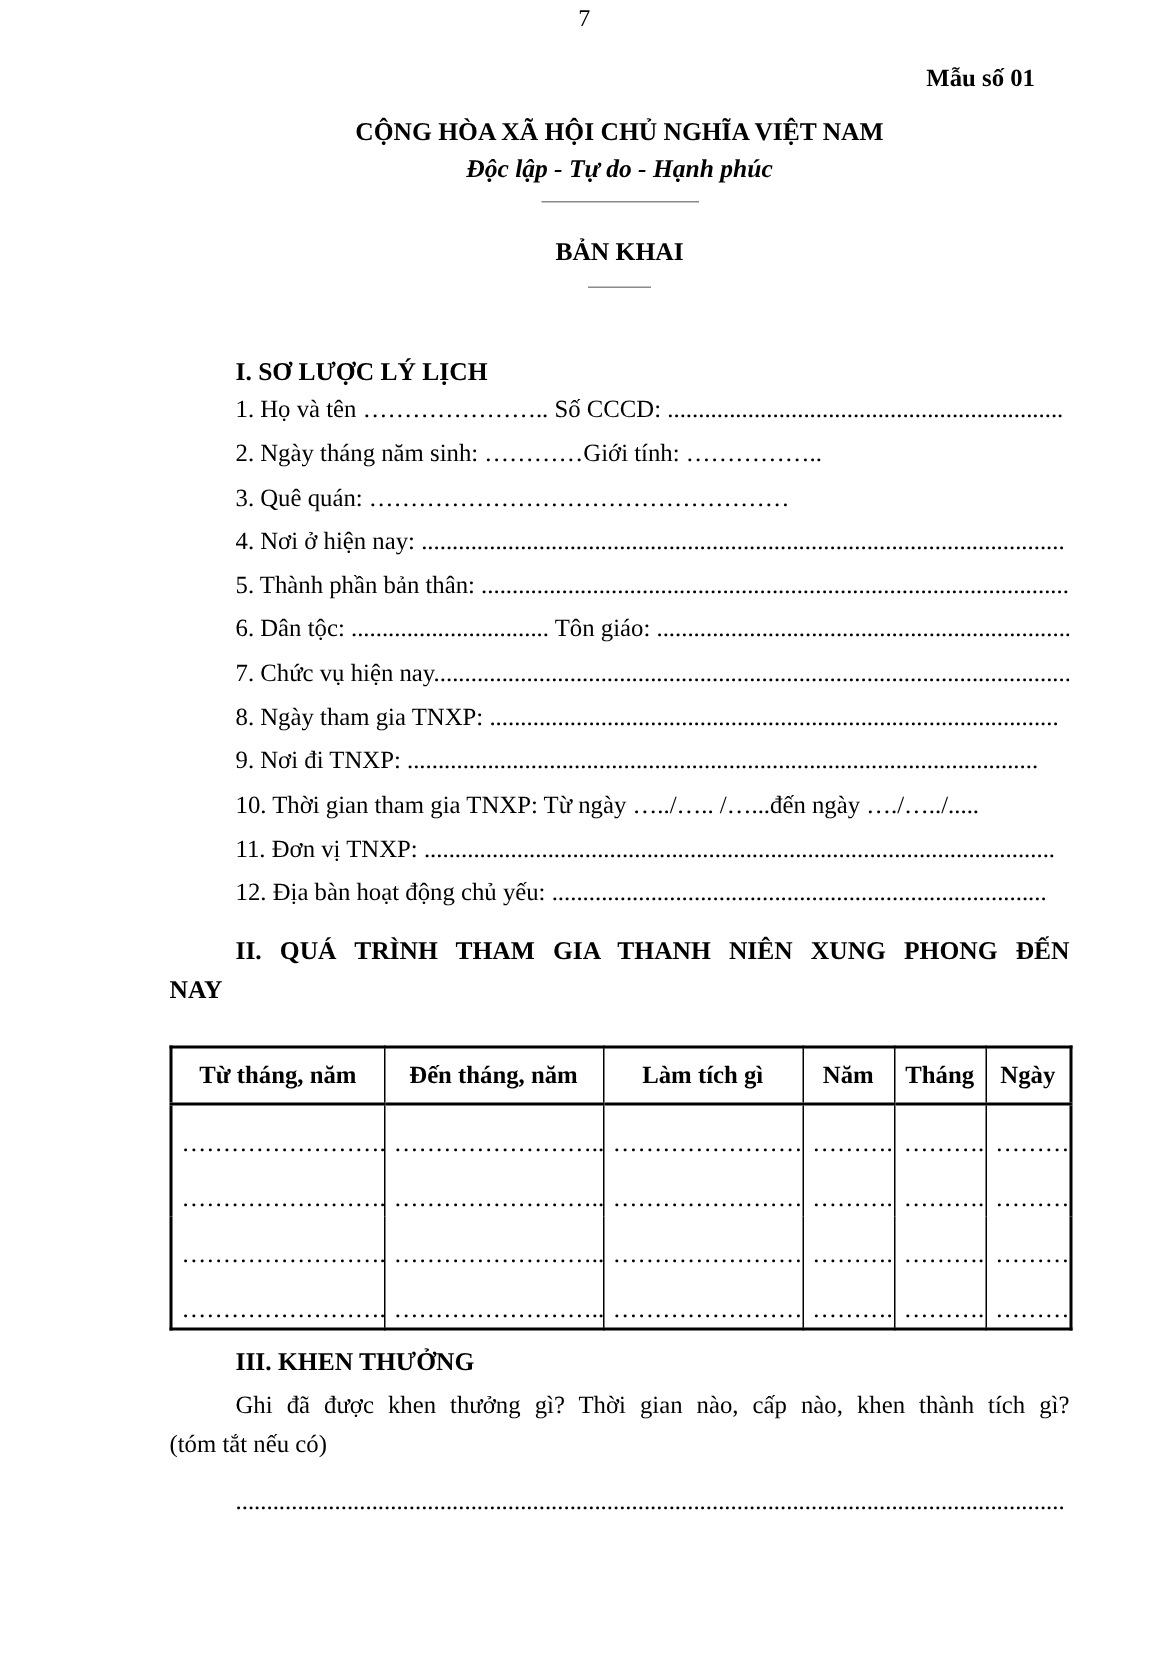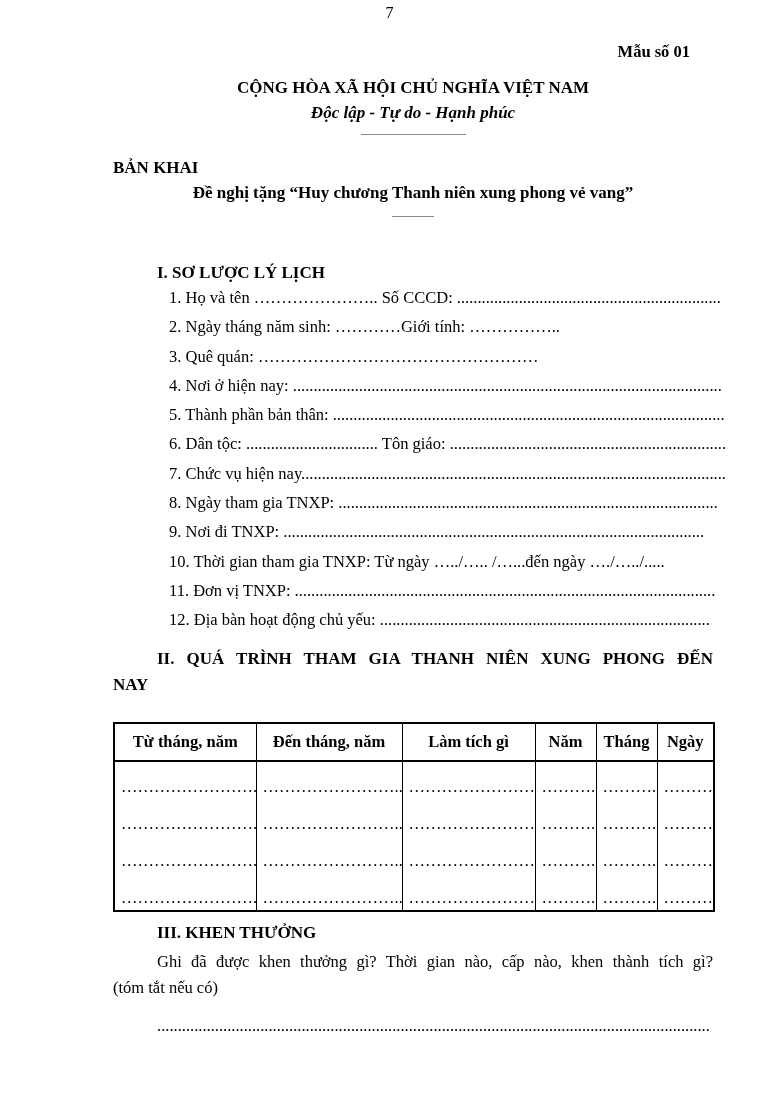--- a/index.html
+++ b/index.html
@@ -13,24 +13,24 @@
     overflow:hidden;
   }
   .page-number { padding-top:4px; text-align:center; font-size:16px; }
   .form-label  { margin-top:20px; padding-right:89px; text-align:right; font-weight:bold; font-size:16.5px; }
   .content { width:600px; margin-left:113px; }
   .nat-line1 { margin-top:16px; text-align:center; font-weight:bold; font-size:17px; }
   .nat-line2 { margin-top:5px;  text-align:center; font-weight:bold; font-size:17px;font-style:italic; }
   .rule { border:none; border-top:1px solid #8a8a8a; height:0; }
   .rule-long  { width:105px; margin:11px auto 0; }
   .rule-short { width:42px;  margin:13px auto 0; }
-  .title-main { margin-top:23px; text-align:left; font-weight:bold; font-size:17px; }
+  .title-main { margin-top:23px; text-align:center; font-weight:bold; font-size:17px; }
   .title-sub  { margin-top:5px;  text-align:center; font-weight:bold; font-size:17px; }
   .sec-heading { margin:46px 0 0 44px; font-weight:bold; font-size:17px; }
-  .items { margin-left:56px; }
+  .items { margin-left:44px; }
   .item  { line-height:29.3px; white-space:nowrap; overflow:hidden; width:556px; }
   .sec2-line1 { margin-top:11px; font-weight:bold; font-size:17px; line-height:26px;
                 text-indent:44px; text-align:justify; text-align-last:justify; }
   .sec2-line2 { font-weight:bold; font-size:17px; line-height:26px; }
   table.history {
     margin-top:24px; width:600px;
     border-collapse:collapse; border:2px solid #000;
     table-layout:fixed; font-size:16.5px;
   }
   table.history th {
@@ -57,21 +57,20 @@
 
   <div class="form-label">Mẫu số 01</div>
 
   <div class="content">
 
     <div class="nat-line1">CỘNG HÒA XÃ HỘI CHỦ NGHĨA VIỆT NAM</div>
     <div class="nat-line2">Độc lập - Tự do - Hạnh phúc</div>
     <div class="rule rule-long"></div>
 
     <div class="title-main">BẢN KHAI</div>
-    <div class="title-sub">Đề nghị tặng “Huy chương Thanh niên xung phong vẻ vang”</div>
     <div class="rule rule-short"></div>
 
     <div class="sec-heading">I. SƠ LƯỢC LÝ LỊCH</div>
 
     <div class="items">
       <div class="item">1. Họ và tên ………………….. Số CCCD: ................................................................</div>
       <div class="item">2. Ngày tháng năm sinh: …………Giới tính: ……………..</div>
       <div class="item">3. Quê quán: ……………………………………………</div>
       <div class="item">4. Nơi ở hiện nay: ........................................................................................................</div>
       <div class="item">5. Thành phần bản thân: ................................................................................................</div>

